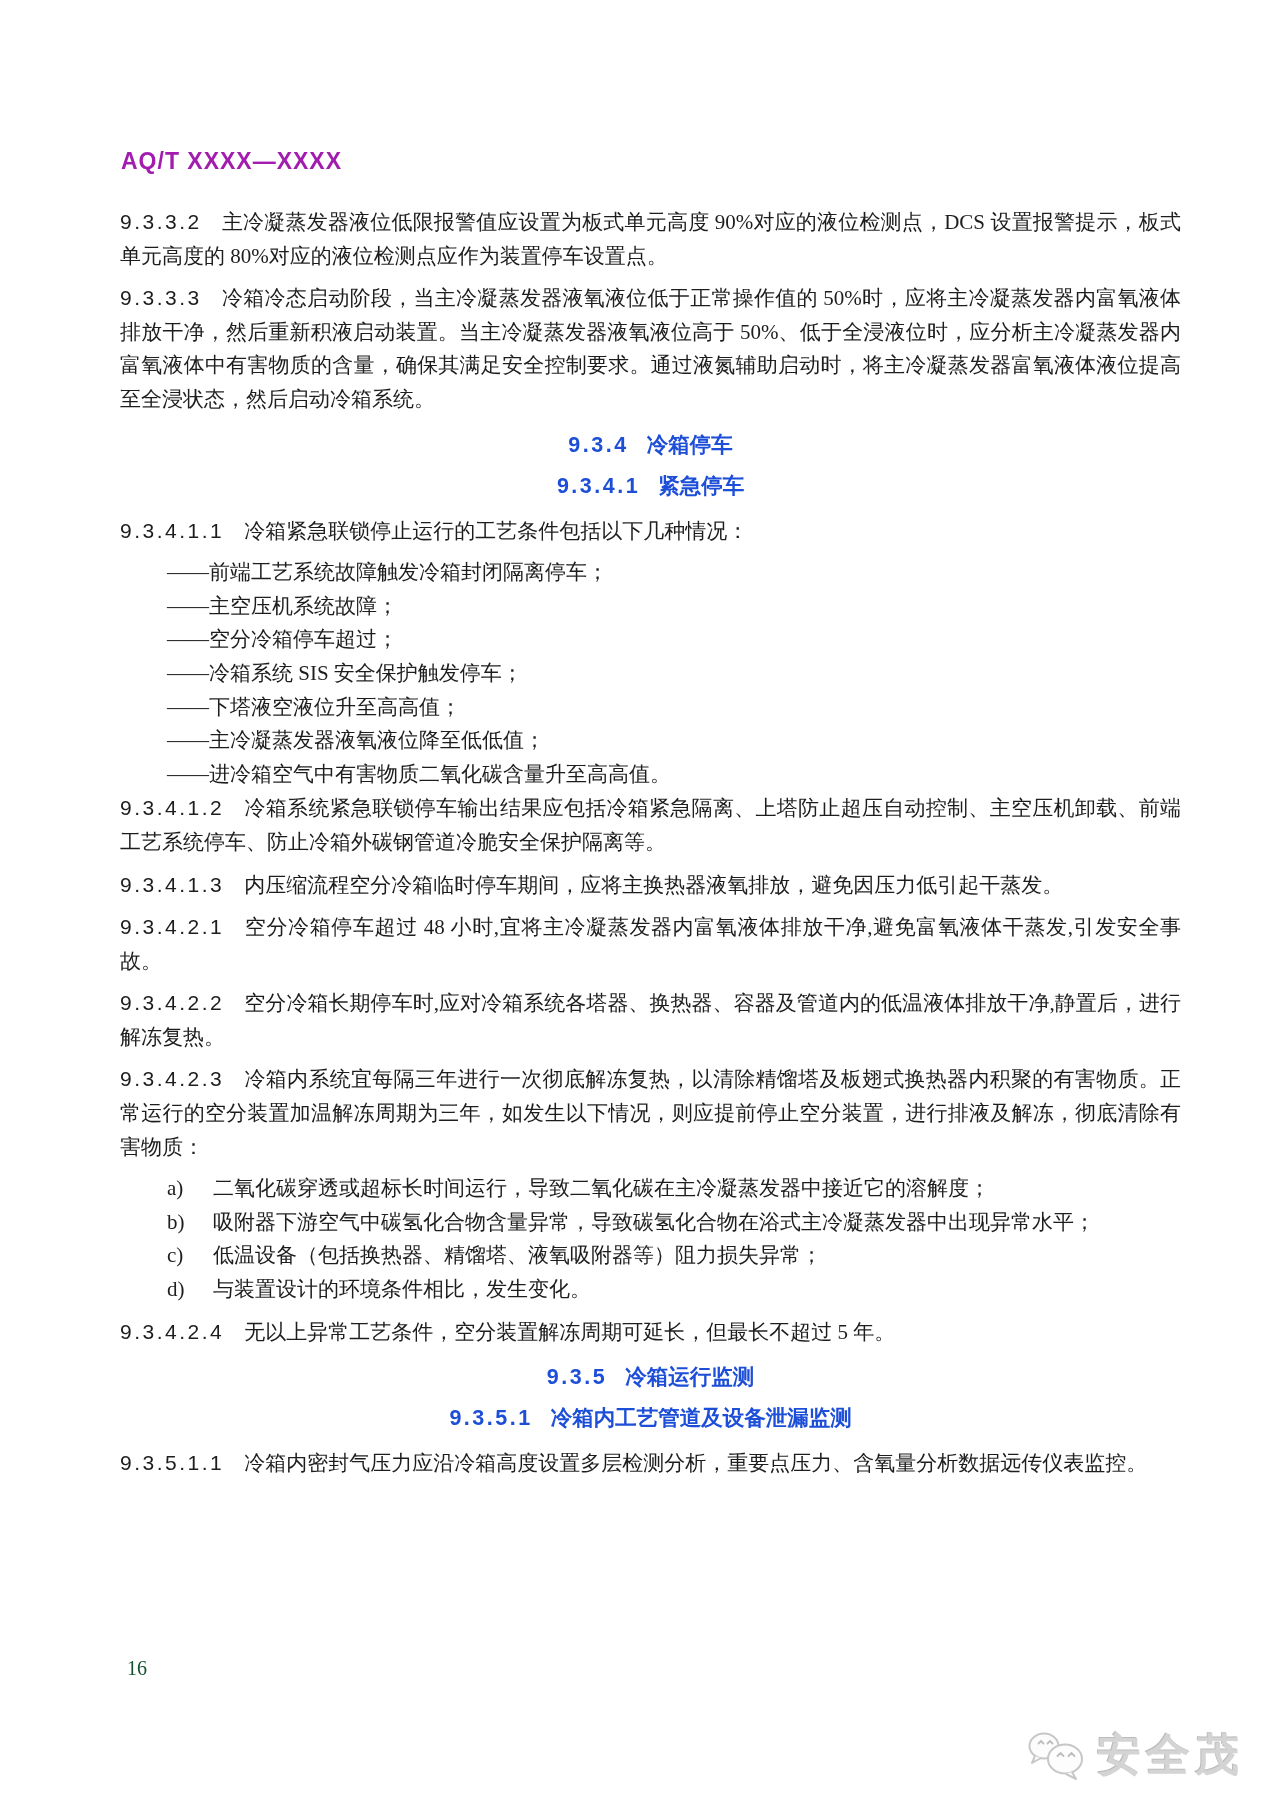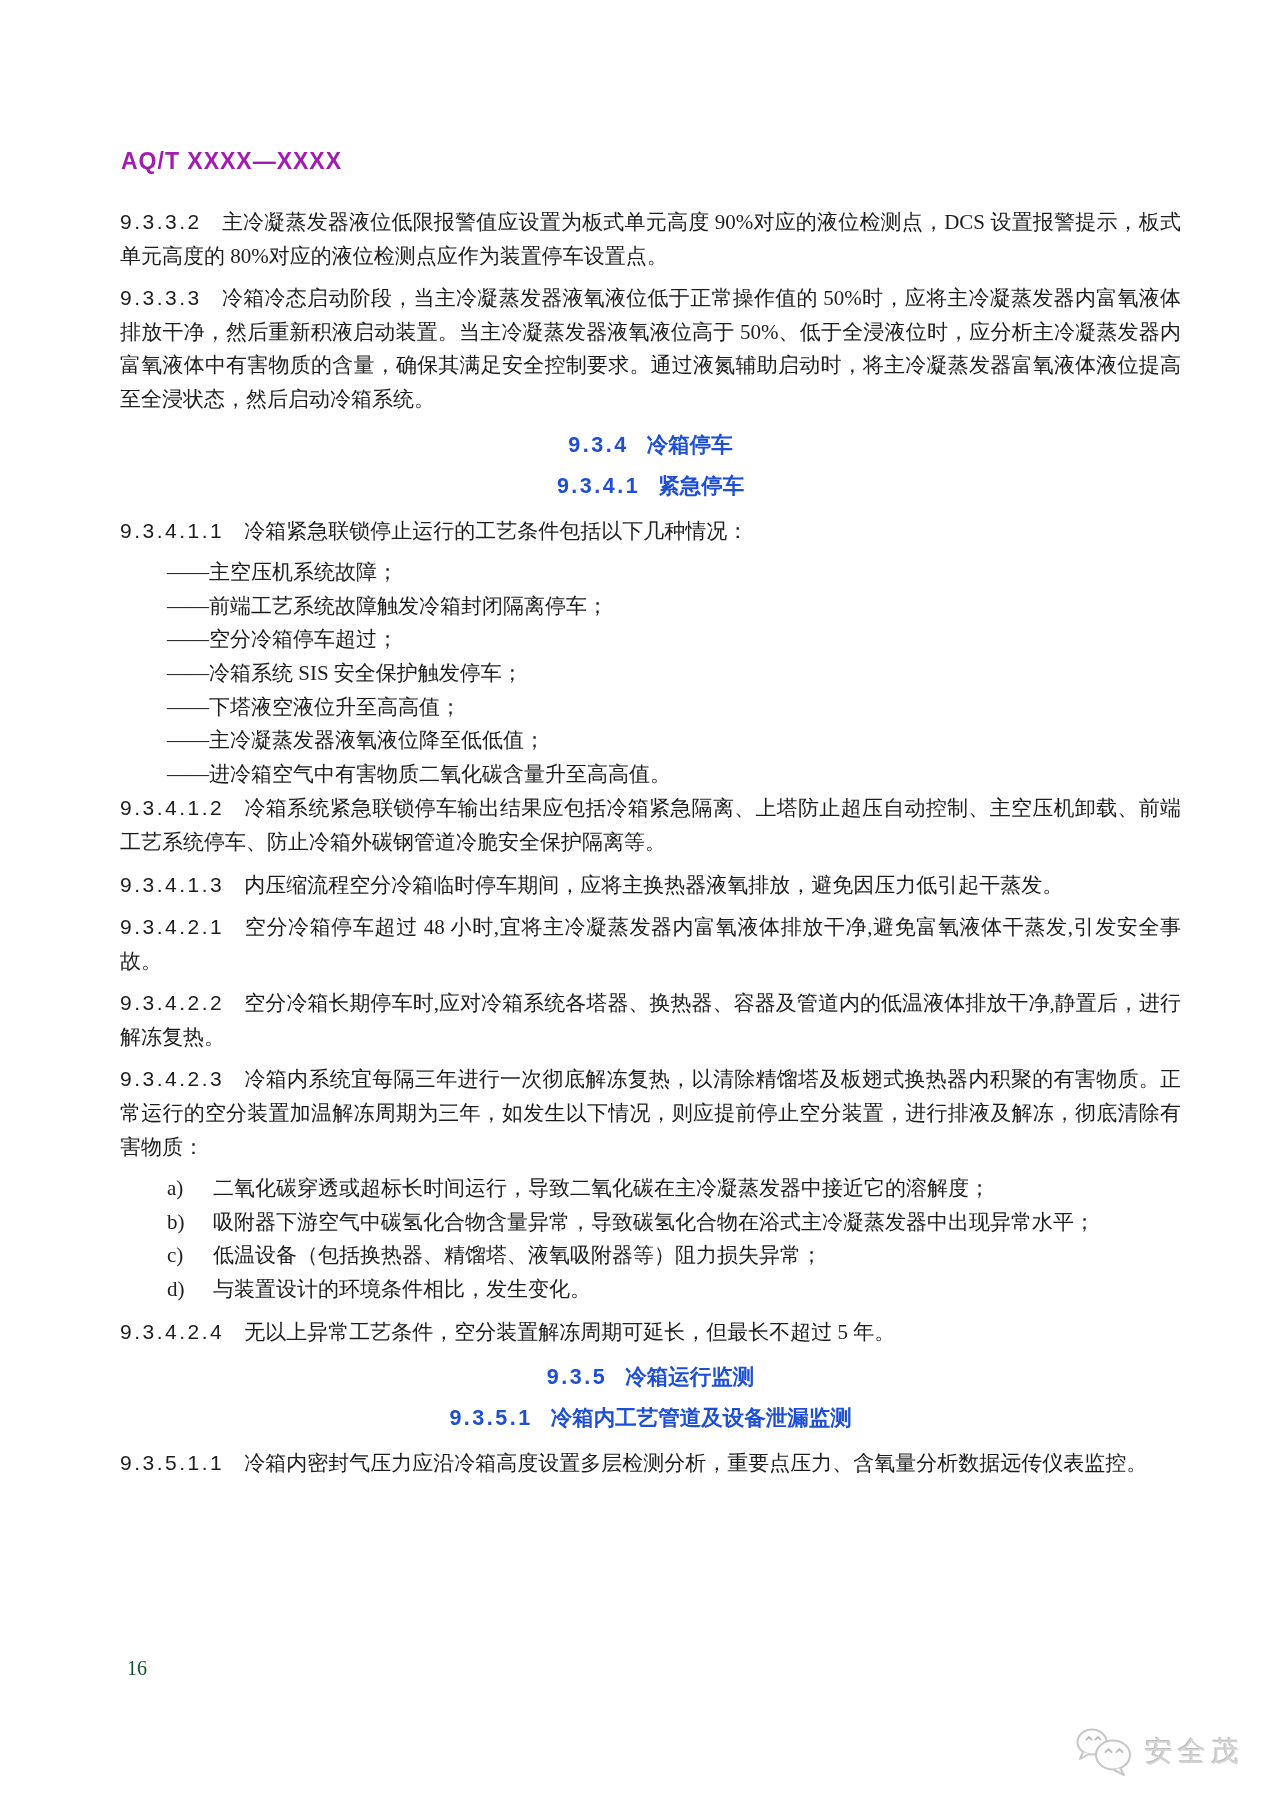--- a/index.html
+++ b/index.html
@@ -49,42 +49,42 @@
     font-size: 20px; color: #14532d;
   }
 
   .watermark {
     position: absolute; right: 36px; top: 1726px;
     display: flex; align-items: center; gap: 8px;
     user-select: none;
   }
   .watermark-text {
     font-family: "Liberation Sans", "DejaVu Sans", sans-serif;
-    font-size: 28px; font-weight: 400; letter-spacing: 5px;
+    font-size: 44px; font-weight: 700; letter-spacing: 5px;
     color: #d4d4d4;
     text-shadow: -1px -1px 0 #bcbcbc, 1px 1px 1px #ffffff;
   }
   .watermark-logo { display: block; }
 </style>
 </head>
 <body>
 
 <div class="page">
 
   <div class="running-header">AQ/T XXXX—XXXX</div>
 
   <main class="doc-body">
       <p class="clause"><span class="clause-num">9.3.3.2</span><span class="clause-txt">主冷凝蒸发器液位低限报警值应设置为板式单元高度 90%对应的液位检测点，DCS 设置报警提示，板式单元高度的 80%对应的液位检测点应作为装置停车设置点。</span></p>
       <p class="clause"><span class="clause-num">9.3.3.3</span><span class="clause-txt">冷箱冷态启动阶段，当主冷凝蒸发器液氧液位低于正常操作值的 50%时，应将主冷凝蒸发器内富氧液体排放干净，然后重新积液启动装置。当主冷凝蒸发器液氧液位高于 50%、低于全浸液位时，应分析主冷凝蒸发器内富氧液体中有害物质的含量，确保其满足安全控制要求。通过液氮辅助启动时，将主冷凝蒸发器富氧液体液位提高至全浸状态，然后启动冷箱系统。</span></p>
       <h3 class="heading"><span class="heading-num">9.3.4</span><span class="heading-txt">冷箱停车</span></h3>
       <h3 class="heading"><span class="heading-num">9.3.4.1</span><span class="heading-txt">紧急停车</span></h3>
       <p class="clause"><span class="clause-num">9.3.4.1.1</span><span class="clause-txt">冷箱紧急联锁停止运行的工艺条件包括以下几种情况：</span></p>
       <div class="dash-list">
+        <p class="dash-item"><span class="dash-marker">——</span><span class="dash-txt">前端工艺系统故障触发冷箱封闭隔离停车；</span></p>
         <p class="dash-item"><span class="dash-marker">——</span><span class="dash-txt">主空压机系统故障；</span></p>
-        <p class="dash-item"><span class="dash-marker">——</span><span class="dash-txt">前端工艺系统故障触发冷箱封闭隔离停车；</span></p>
         <p class="dash-item"><span class="dash-marker">——</span><span class="dash-txt">空分冷箱停车超过；</span></p>
         <p class="dash-item"><span class="dash-marker">——</span><span class="dash-txt">冷箱系统 SIS 安全保护触发停车；</span></p>
         <p class="dash-item"><span class="dash-marker">——</span><span class="dash-txt">下塔液空液位升至高高值；</span></p>
         <p class="dash-item"><span class="dash-marker">——</span><span class="dash-txt">主冷凝蒸发器液氧液位降至低低值；</span></p>
         <p class="dash-item"><span class="dash-marker">——</span><span class="dash-txt">进冷箱空气中有害物质二氧化碳含量升至高高值。</span></p>
       </div>
       <p class="clause"><span class="clause-num">9.3.4.1.2</span><span class="clause-txt">冷箱系统紧急联锁停车输出结果应包括冷箱紧急隔离、上塔防止超压自动控制、主空压机卸载、前端工艺系统停车、防止冷箱外碳钢管道冷脆安全保护隔离等。</span></p>
       <p class="clause"><span class="clause-num">9.3.4.1.3</span><span class="clause-txt">内压缩流程空分冷箱临时停车期间，应将主换热器液氧排放，避免因压力低引起干蒸发。</span></p>
       <p class="clause"><span class="clause-num">9.3.4.2.1</span><span class="clause-txt">空分冷箱停车超过 48 小时,宜将主冷凝蒸发器内富氧液体排放干净,避免富氧液体干蒸发,引发安全事故。</span></p>
       <p class="clause"><span class="clause-num">9.3.4.2.2</span><span class="clause-txt">空分冷箱长期停车时,应对冷箱系统各塔器、换热器、容器及管道内的低温液体排放干净,静置后，进行解冻复热。</span></p>

